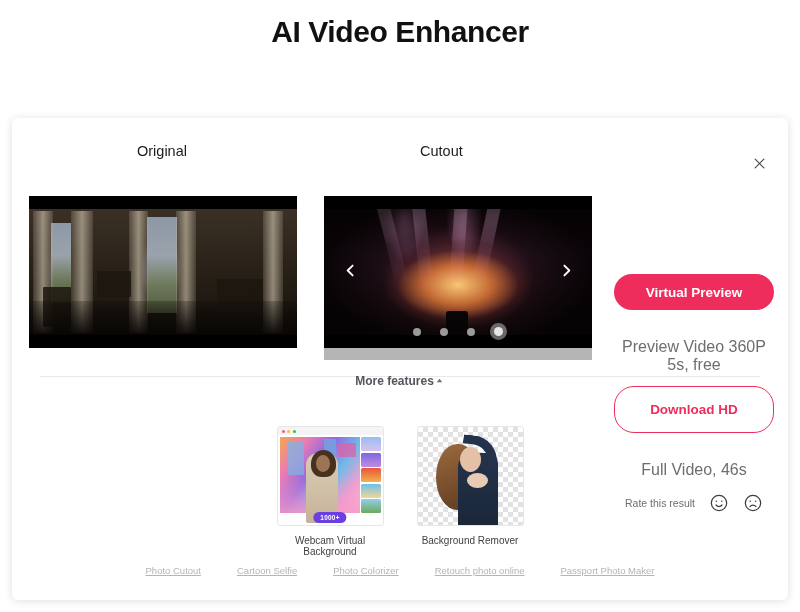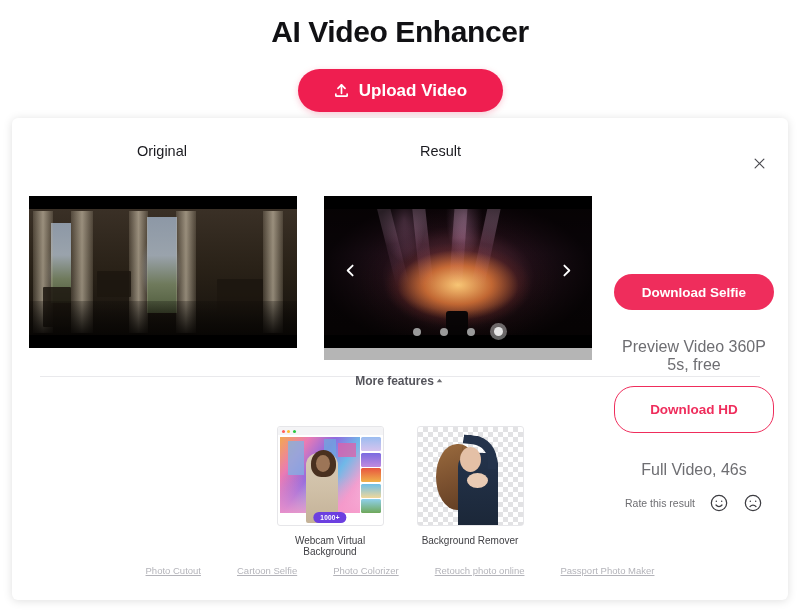--- a/index.html
+++ b/index.html
@@ -260,45 +260,35 @@
     cursor: pointer; white-space: nowrap;
   }
 </style>
 </head>
 <body>
 
 <div class="page">
 
   <div class="hero">
     <h1 class="hero-title">AI Video Enhancer</h1>
-    <button class="upload-btn">
-      <span class="upload-icon">
-        <svg viewBox="0 0 24 24" width="17" height="17" fill="none" stroke="#ffffff" stroke-width="2.4" stroke-linecap="round" stroke-linejoin="round">
-          <path d="M12 16V4"></path>
-            <path d="M7 9l5-5 5 5"></path>
-            <path d="M4 17v2a1 1 0 0 0 1 1h14a1 1 0 0 0 1-1v-2"></path>
-        </svg>
-      </span>
-      <span>Upload Video</span>
-    </button>
   </div>
 
   <div class="card">
 
     <button class="close-btn">
       <span>
         <svg viewBox="0 0 24 24" width="15" height="15" fill="none" stroke="#4a4a50" stroke-width="1.9" stroke-linecap="round">
           <path d="M5 5l14 14M19 5L5 19"></path>
         </svg>
       </span>
     </button>
 
     <div class="panel-labels">
       <span class="lbl lbl-original">Original</span>
-      <span class="lbl lbl-result">Result</span>
+      <span class="lbl lbl-result">Cutout</span>
     </div>
 
     <div class="media-row">
 
       <div class="orig-video">
         <div class="orig-inner">
           <div class="win w-left"></div>
           <div class="win w-mid"></div>
           <div class="curtain c1"></div>
           <div class="curtain c2"></div>
@@ -341,21 +331,21 @@
           <span class="dot"></span>
           <span class="dot"></span>
           <span class="dot"></span>
           <span class="dot active"></span>
         </div>
       </div>
 
       <div class="scrollbar"></div>
 
       <div class="actions">
-        <button class="dl-preview">Download Selfie</button>
+        <button class="dl-preview">Virtual Preview</button>
         <div class="caption">Preview Video 360P 5s, free</div>
         <button class="dl-hd">Download HD</button>
         <div class="caption">Full Video, 46s</div>
         <div class="rate-row">
           <span class="rate-label">Rate this result</span>
           <button class="emoji-btn">
             <span>
               <svg viewBox="0 0 24 24" width="20" height="20" fill="none" stroke="#3d3d42" stroke-width="1.5" stroke-linecap="round">
                 <circle cx="12" cy="12" r="9.2"></circle>
                   <circle cx="8.8" cy="9.8" r="0.9" fill="#3d3d42" stroke="none"></circle>

